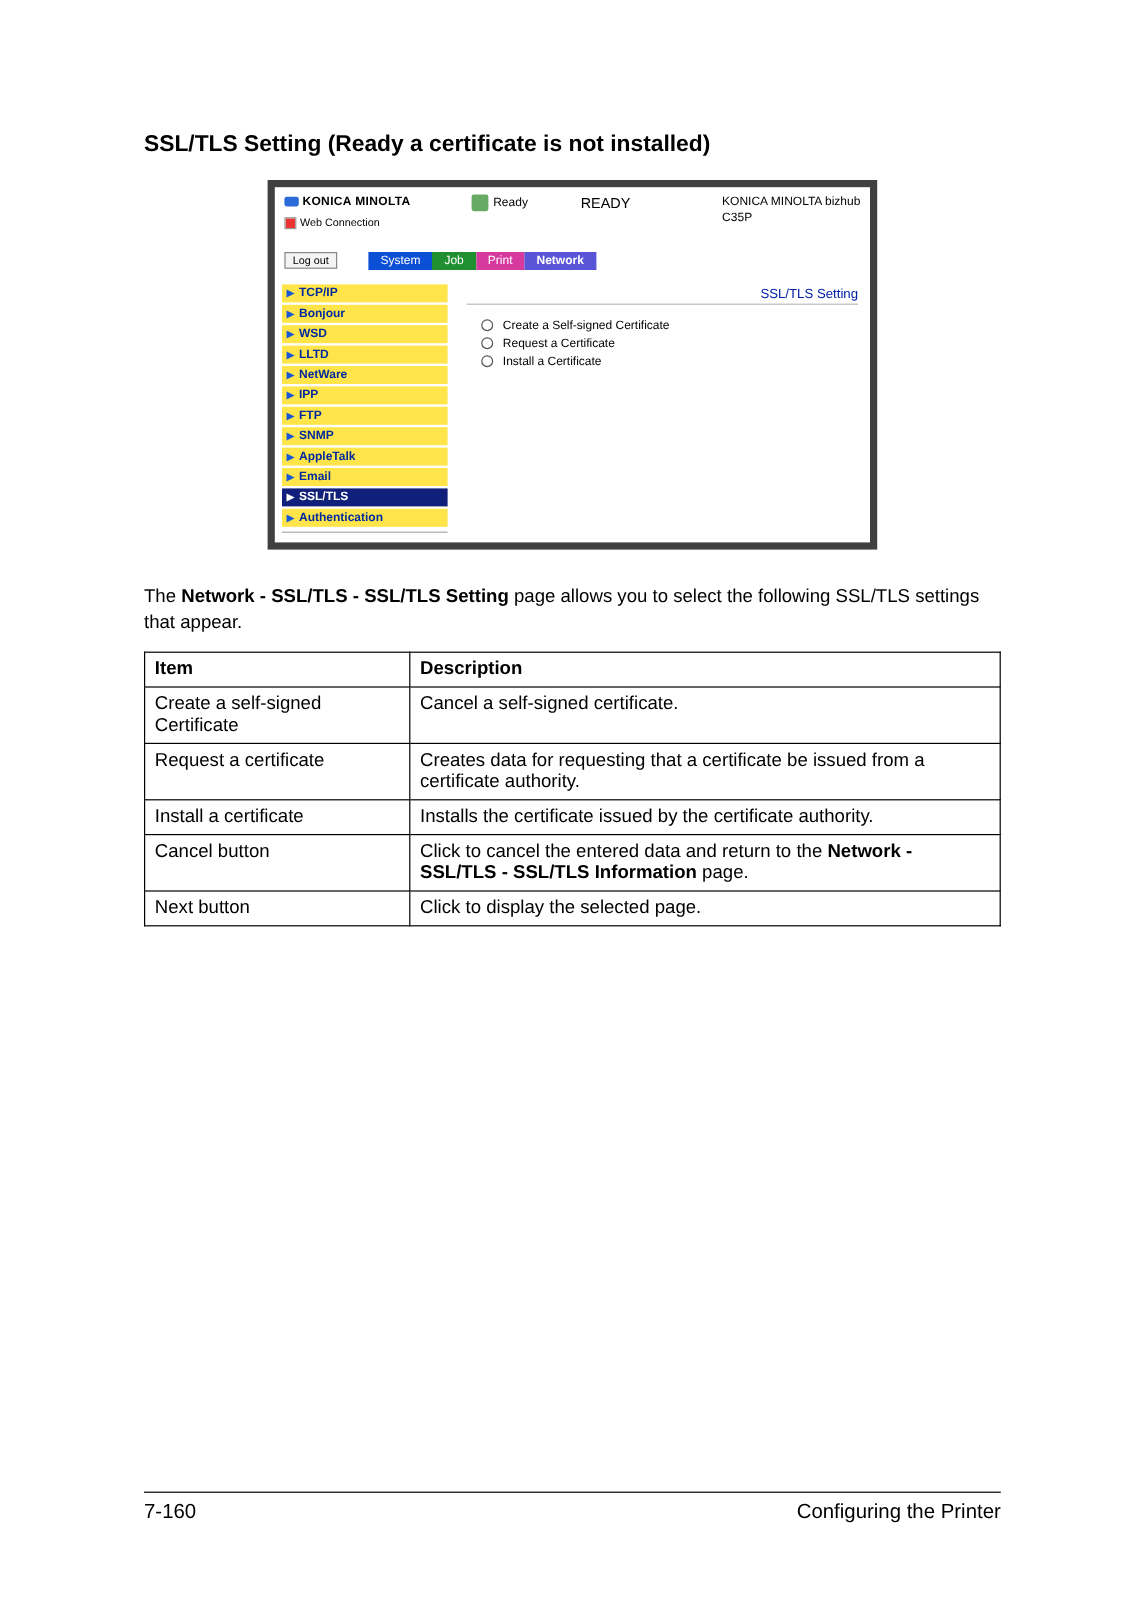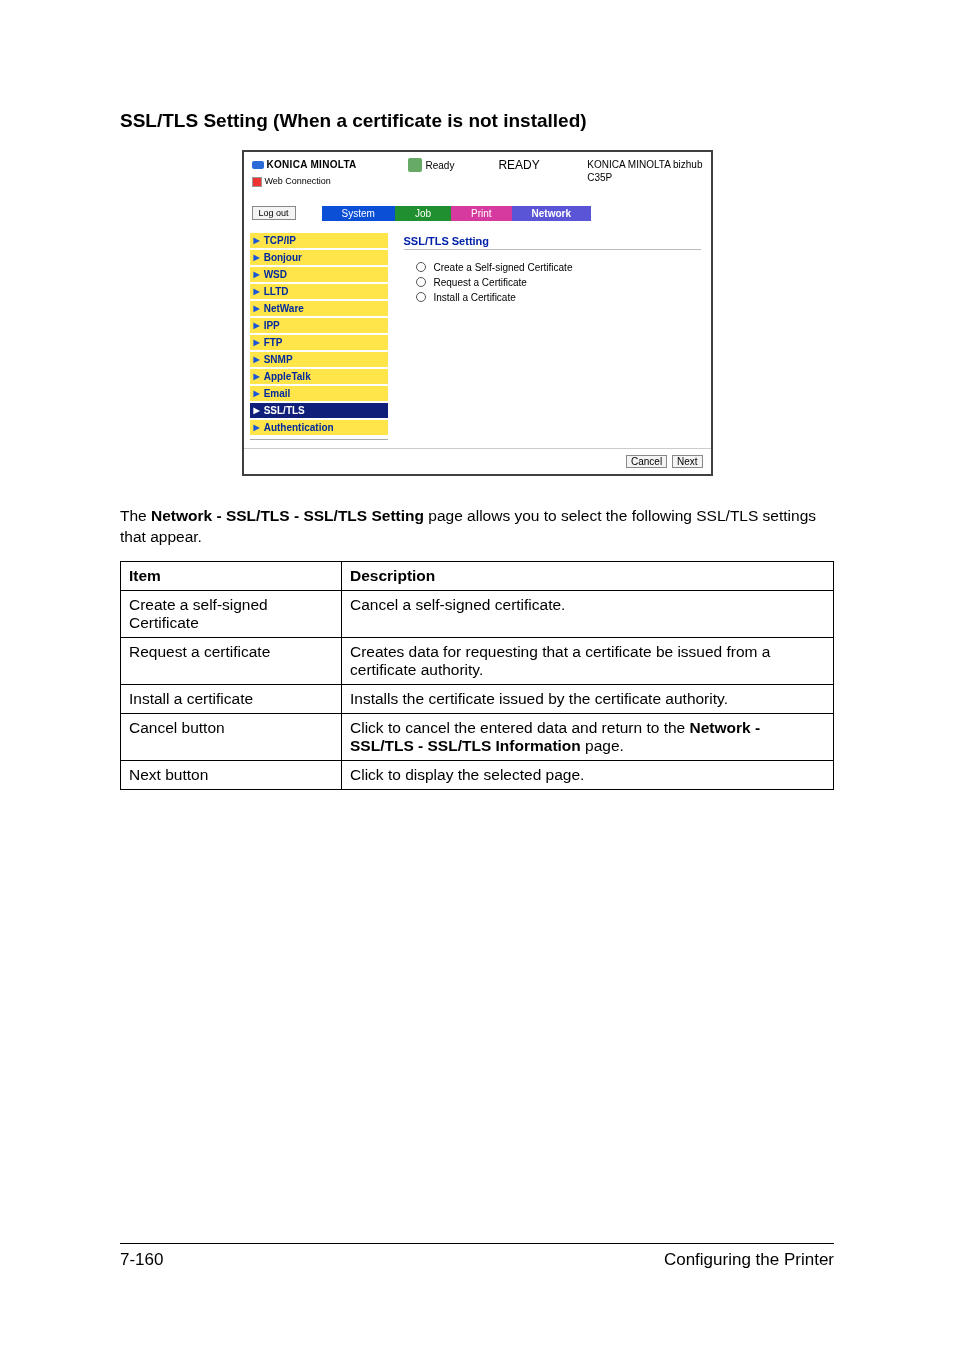--- a/index.html
+++ b/index.html
@@ -13,23 +13,23 @@
   }
   .page {
     padding: 110px 120px 0 120px;
   }
   .section-title {
     font-size: 19px;
     font-weight: bold;
     margin-bottom: 18px;
   }
   .screenshot-box {
-    width: 471px;
+    width: 508px;
     margin: 0 auto 30px auto;
-    border: 2px solid #404040;
+    border: 6px solid #404040;
     background: #fff;
     font-size: 10px;
   }
   .ss-top {
     display: flex;
     padding: 6px 8px 4px 8px;
     align-items: flex-start;
   }
   .ss-brand-left {
     width: 150px;
@@ -86,21 +86,21 @@
     padding: 1px 6px;
   }
   .tabbar {
     margin-left: 26px;
     display: flex;
     gap: 0;
     font-size: 10px;
   }
   .tabbar span {
     color: #fff;
-    padding: 2px 20px;
+    padding: 2px 10px;
   }
   .tab-system { background: #0b4fd6; }
   .tab-job    { background: #1f8f2f; }
   .tab-print  { background: #d63a9e; }
   .tab-net    { background: #5a54d6; font-weight: bold; }
   .ss-main { display: flex; }
   .ss-side {
     width: 150px;
     padding: 4px 6px 8px 6px;
   }
@@ -118,25 +118,26 @@
   .nav-item.selected { background: #0f1f7a; color: #fff; }
   .nav-arrow { color: #1a57d6; font-size: 8px; }
   .nav-item.selected .nav-arrow { color: #fff; }
   .hr-side { border-top: 1px solid #aaa; margin-top: 4px; }
   .ss-content {
     flex: 1;
     padding: 8px 10px 8px 10px;
   }
   .ssl-head {
     color: #0020a8;
-    font-weight: bold;
+    font-weight: normal;
     font-size: 11px;
     border-bottom: 1px solid #bbb;
     padding-bottom: 2px;
     margin-bottom: 10px;
+    text-align: right;
   }
   .radio-row {
     display: flex;
     align-items: center;
     gap: 8px;
     font-size: 10px;
     padding: 2px 0 2px 12px;
   }
   .radio-dot {
     width: 10px; height: 10px;
@@ -182,21 +183,21 @@
     padding-top: 6px;
     display: flex;
     justify-content: space-between;
     font-size: 17px;
   }
 </style>
 </head>
 <body>
 
 <div class="page">
-  <div class="section-title">SSL/TLS Setting (When a certificate is not installed)</div>
+  <div class="section-title">SSL/TLS Setting (Ready a certificate is not installed)</div>
 
   <div class="screenshot-box">
     <div class="ss-top">
       <div class="ss-brand-left">
         <div><span class="km-badge"></span><span class="km-text">KONICA MINOLTA</span></div>
         <div class="psw-line"><span class="psw-icon"></span><span>Web Connection</span></div>
       </div>
       <div class="ss-status">
         <span class="printer-icon"></span>
         <span>Ready</span>
@@ -282,24 +283,20 @@
           <span>Request a Certificate</span>
         </div>
         <div class="radio-row">
           <span class="radio-dot"></span>
           <span>Install a Certificate</span>
         </div>
         <div style="height:120px;"></div>
       </div>
     </div>
 
-    <div class="ss-footer">
-      <button>Cancel</button>
-      <button>Next</button>
-    </div>
   </div>
 
   <p class="body-text">
     <span>The </span><strong>Network - SSL/TLS - SSL/TLS Setting</strong><span> page allows you to select the following SSL/TLS settings that appear.</span>
   </p>
 
   <table class="desc">
     <thead>
       <tr>
         <th style="width:31%;">Item</th>

